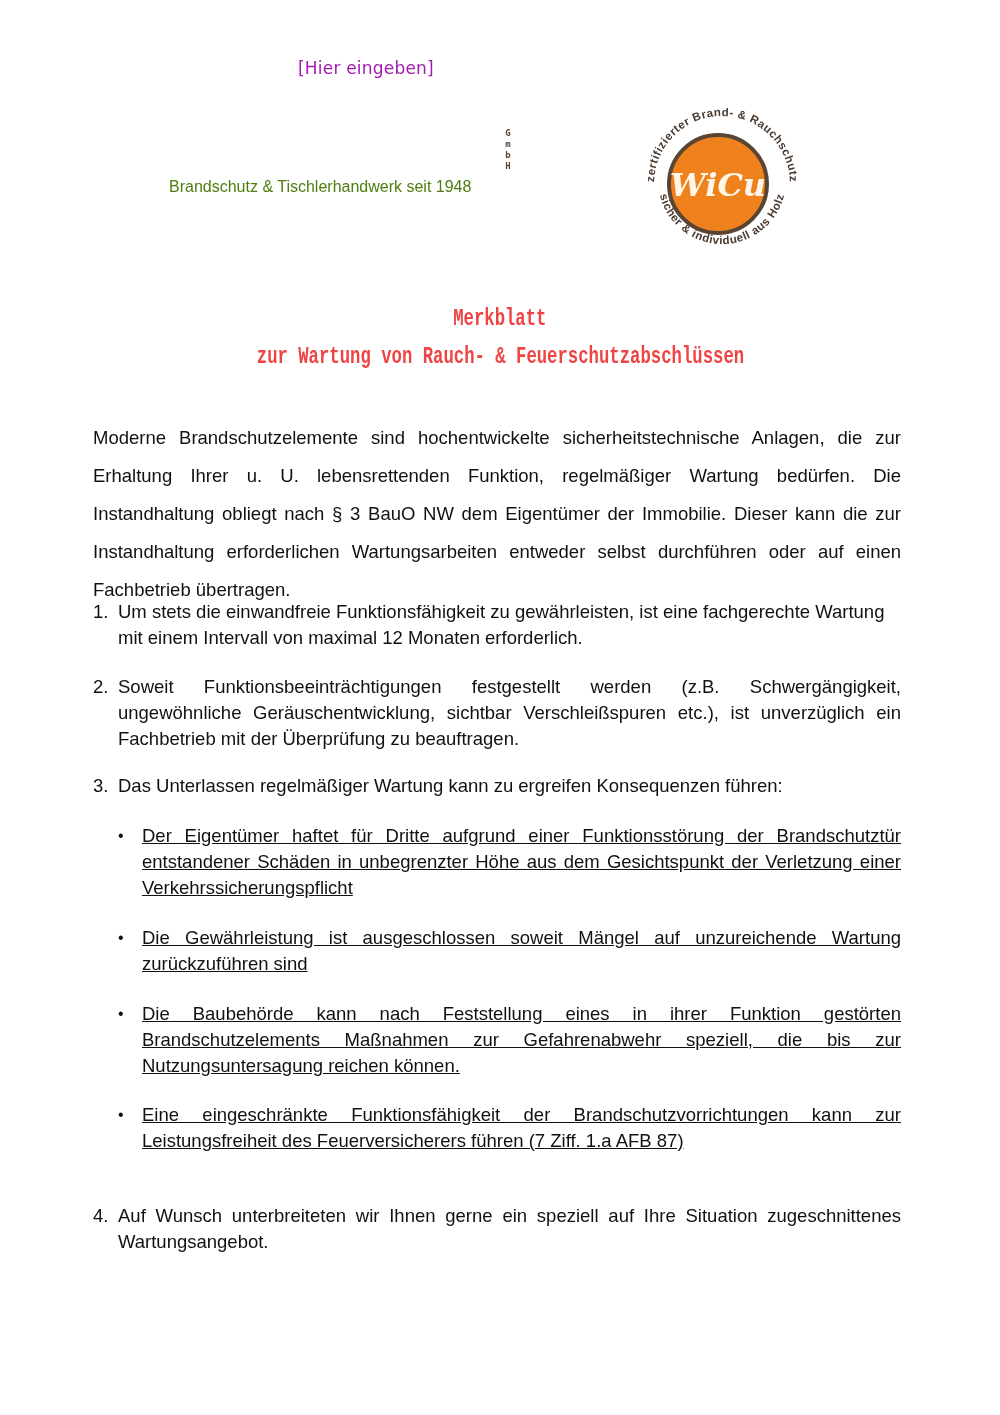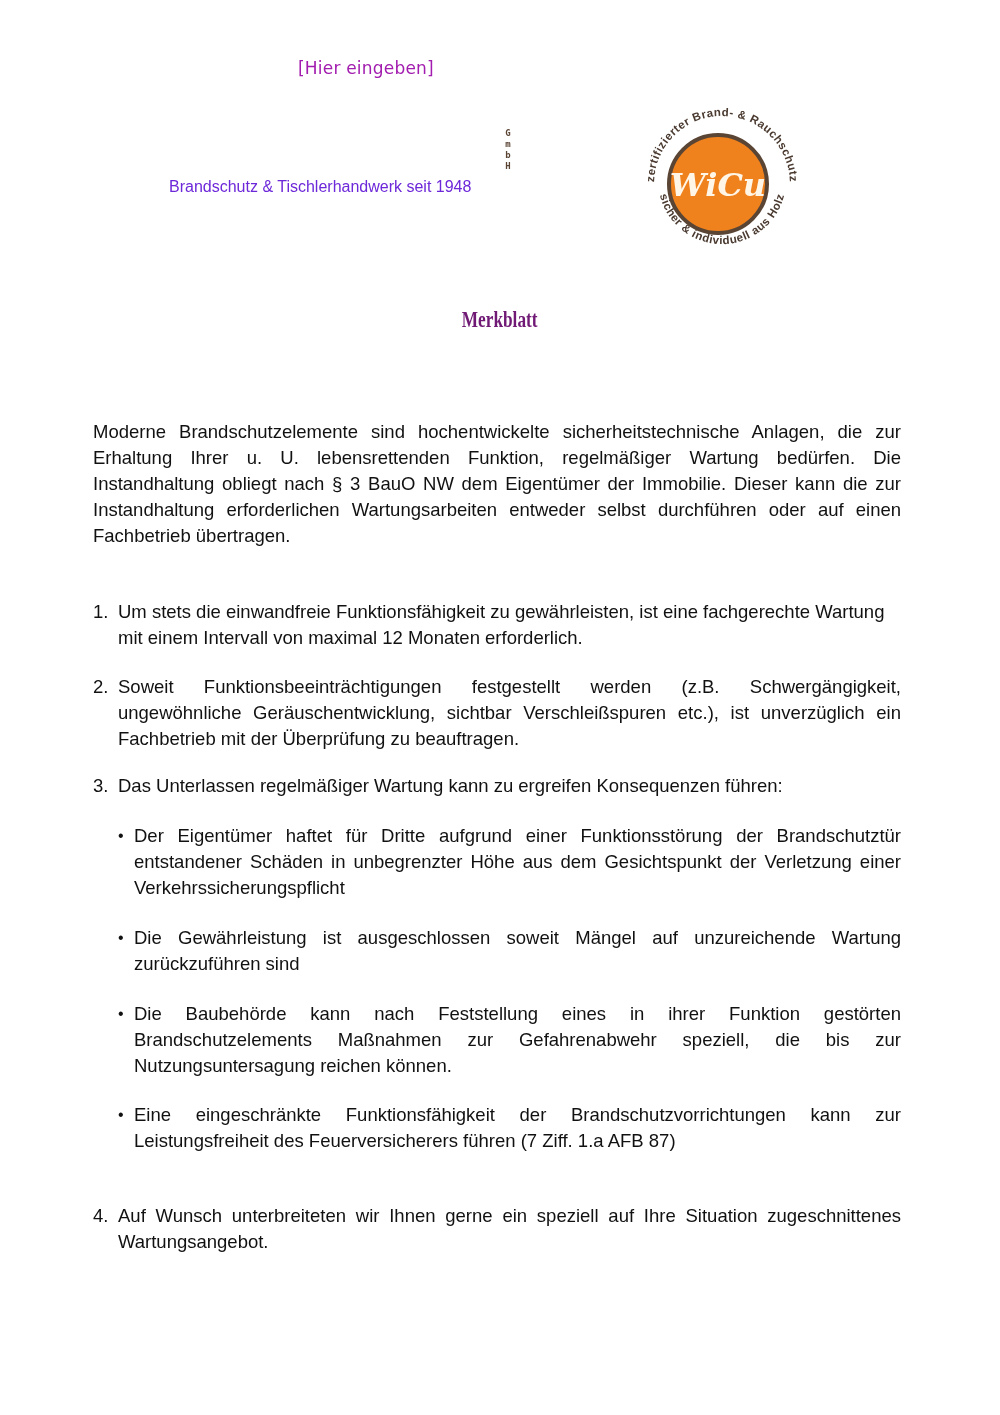--- a/index.html
+++ b/index.html
@@ -2,33 +2,33 @@
 <html><head>
 <meta charset="utf-8">
 <style>
   html, body { margin: 0; padding: 0; background: #ffffff; }
   body { width: 1000px; height: 1415px; position: relative; overflow: hidden; color: #111; font-family: "Liberation Sans", sans-serif; }
   .header-note { position: absolute; left: 298px; top: 58px; font-size: 17px; font-family: "DejaVu Sans", sans-serif; color: #a21caf; letter-spacing: 0.2px; }
   .company-logo { position: absolute; left: 165px; top: 118px; width: 360px; height: 90px; }
   .company-name { position: absolute; left: 0; top: 0; font-family: "DejaVu Serif", serif; font-style: italic; font-weight: bold; font-size: 44px; color: #5a4535; letter-spacing: 1px; line-height: 54px; white-space: nowrap; }
   .gmbh { position: absolute; left: 338px; top: 10px; font-size: 9px; line-height: 11px; color: #5a4535; font-family: "DejaVu Sans Mono", monospace; font-weight: bold; width: 10px; text-align: center; }
   .gmbh span { display: block; }
-  .company-tagline { position: absolute; left: 4px; top: 60px; font-size: 16px; color: #6d28d9; white-space: nowrap; font-family: "Liberation Sans", sans-serif; }
+  .company-tagline { position: absolute; left: 4px; top: 60px; font-size: 16px; color: #4d7c0f; white-space: nowrap; font-family: "Liberation Sans", sans-serif; }
   .seal { position: absolute; left: 632px; top: 96px; width: 180px; height: 175px; }
-  .title-block { position: absolute; left: 0; top: 300px; width: 1000px; text-align: center; font-family: Liberation Serif, serif; font-weight: bold; color: #701a75; }
+  .title-block { position: absolute; left: 0; top: 300px; width: 1000px; text-align: center; font-family: Liberation Mono, monospace; font-weight: bold; color: #ef4444; }
   .title-1 { font-size: 24px; line-height: 38px; transform: scaleX(0.72); display: inline-block; }
   .title-2 { font-size: 24px; line-height: 38px; transform: scaleX(0.72); display: inline-block; white-space: nowrap; }
-  .content { position: absolute; left: 93px; width: 808px; font-size: 18.5px; line-height: 26px; color: #111; font-family: "Liberation Sans", sans-serif; }
+  .content { position: absolute; left: 93px; width: 808px; font-size: 18.5px; line-height: 38px; color: #111; font-family: "Liberation Sans", sans-serif; }
   .intro { top: 419px; text-align: justify; }
   .list-item { position: absolute; left: 93px; width: 808px; font-size: 18.5px; line-height: 26px; text-align: justify; }
   .list-num { position: absolute; left: 0; top: 0; }
   .list-text { margin-left: 25px; }
   .bullet-item { position: absolute; left: 118px; width: 783px; font-size: 18.5px; line-height: 26px; text-align: justify; }
   .bullet-dot { position: absolute; left: 0; top: 0; font-size: 16px; }
-  .bullet-text { margin-left: 16px; }
+  .bullet-text { margin-left: 24px; text-decoration: underline; }
 </style>
 </head>
 <body>
 
 <div class="header-note">[Hier eingeben]</div>
 
 <div class="company-logo">
   <div class="gmbh">
     <span>G</span>
     <span>m</span>
@@ -48,20 +48,21 @@
   </text>
   <text font-family="Liberation Sans, sans-serif" font-size="11.5" font-weight="bold" fill="#4a3a30" letter-spacing="0.5">
     <textPath href="#ring-bottom" startOffset="50%" text-anchor="middle" id="seal-bottom-tp">sicher &amp; individuell aus Holz</textPath>
   </text>
   <circle cx="86" cy="88" r="49" fill="#f0821e" stroke="#5a4535" stroke-width="4"></circle>
   <text id="seal-center" x="86" y="100" text-anchor="middle" font-family="DejaVu Serif, serif" font-style="italic" font-weight="bold" font-size="32" fill="#fff6e8">WiCu</text>
 </svg>
 
 <div class="title-block">
   <div><span class="title-1">Merkblatt</span></div>
+  <div><span class="title-2">zur Wartung von Rauch- &amp; Feuerschutzabschlüssen</span></div>
 </div>
 
 <div class="content intro">Moderne Brandschutzelemente sind hochentwickelte sicherheitstechnische Anlagen, die zur Erhaltung Ihrer u. U. lebensrettenden Funktion, regelmäßiger Wartung bedürfen. Die Instandhaltung obliegt nach § 3 BauO NW dem Eigentümer der Immobilie. Dieser kann die zur Instandhaltung erforderlichen Wartungsarbeiten entweder selbst durchführen oder auf einen Fachbetrieb übertragen.</div>
 
 <div class="list-item" style="top:599px;">
   <span class="list-num">1.</span>
   <div class="list-text" style="text-align:left;">Um stets die einwandfreie Funktionsfähigkeit zu gewährleisten, ist eine fachgerechte Wartung mit einem Intervall von maximal 12 Monaten erforderlich.</div>
 </div>
 
 <div class="list-item" style="top:674px;">

